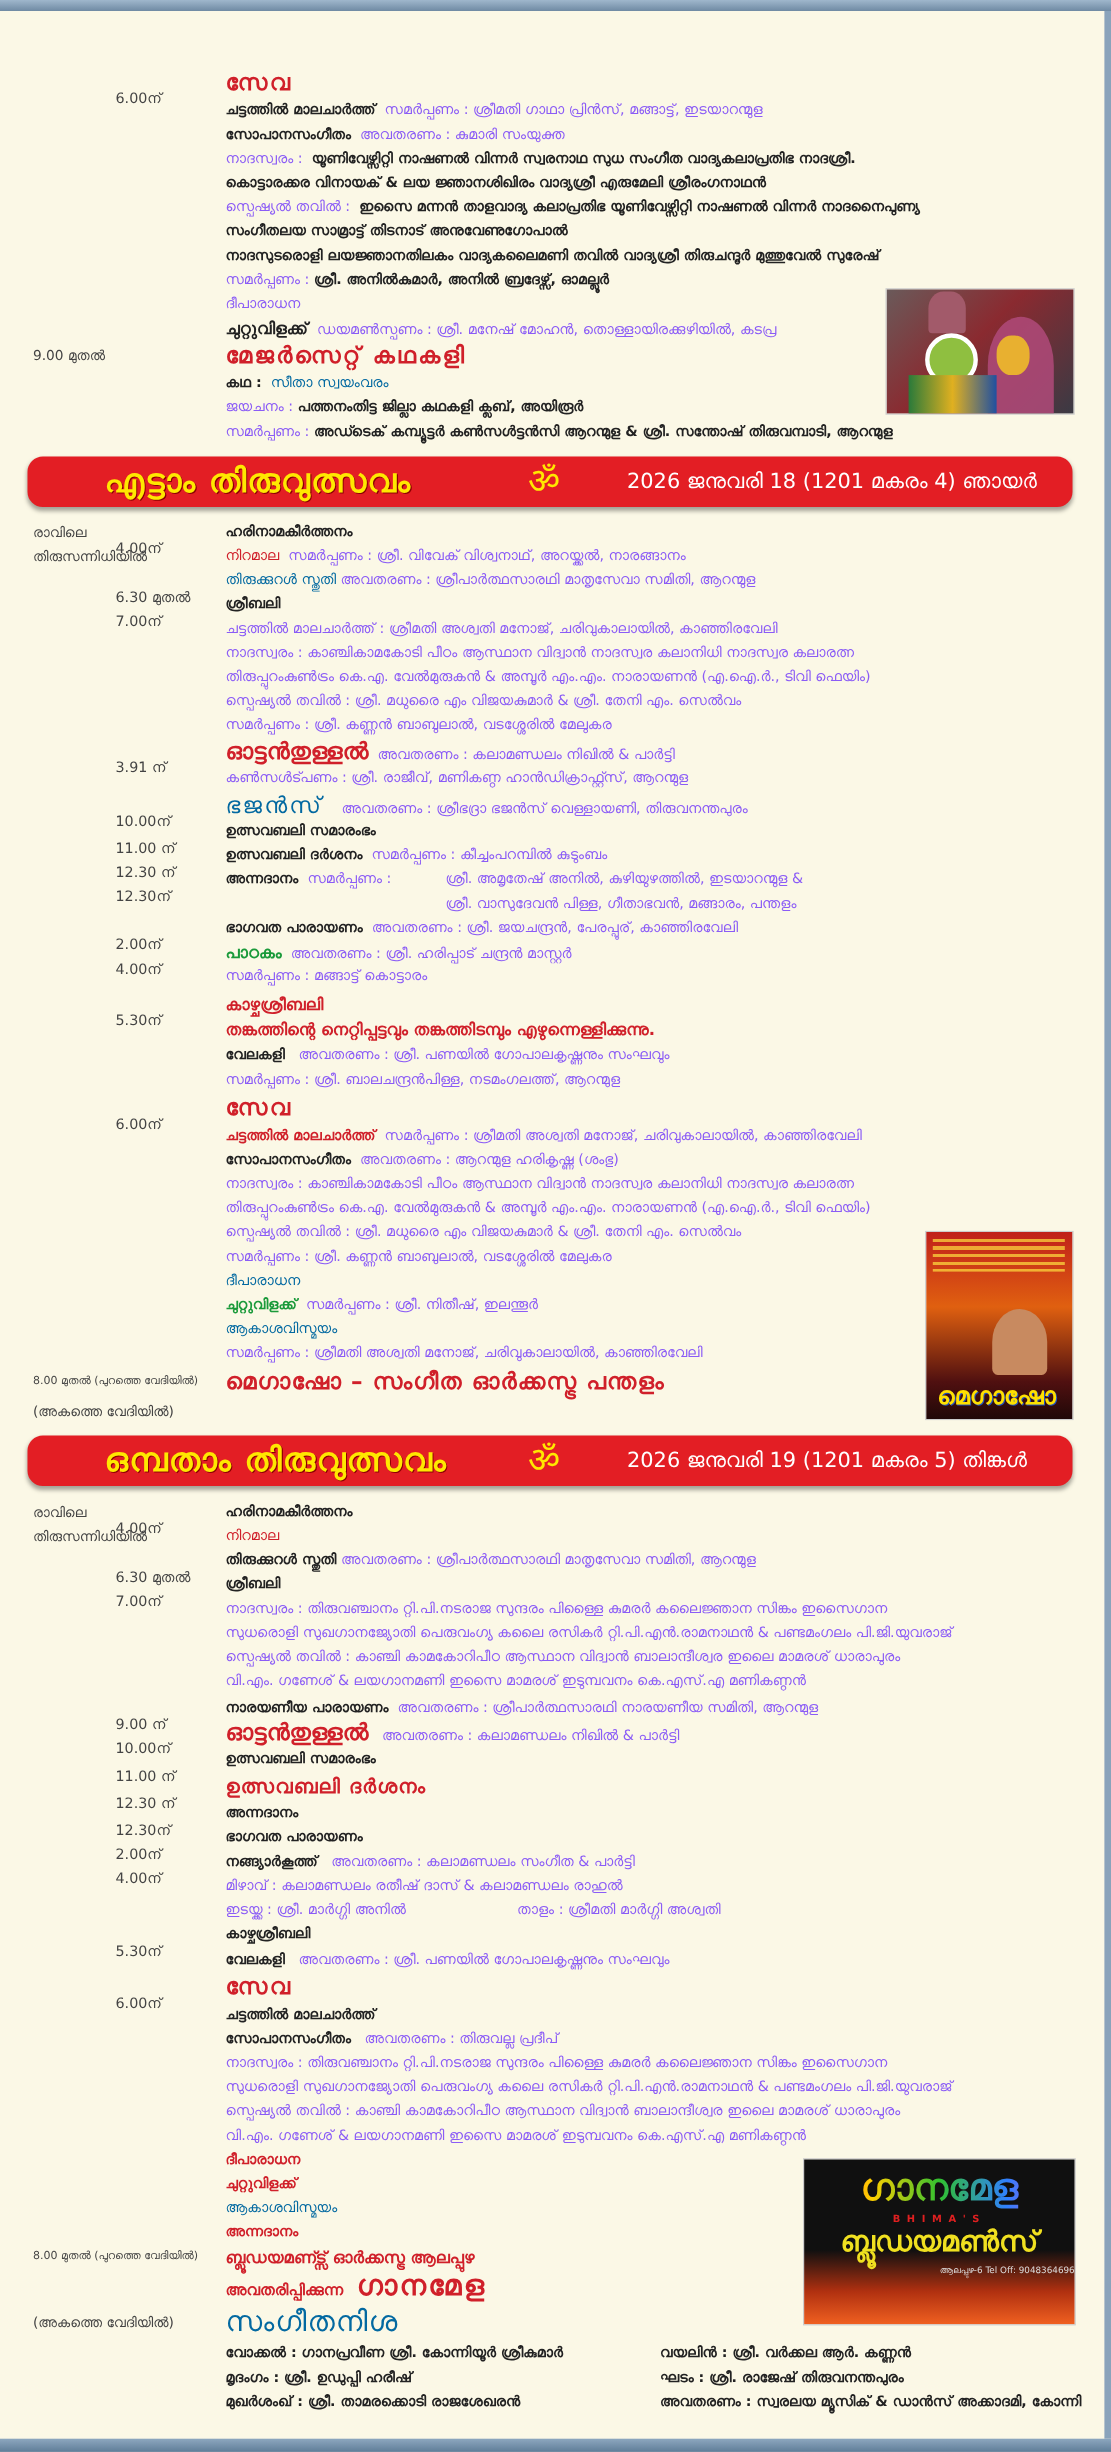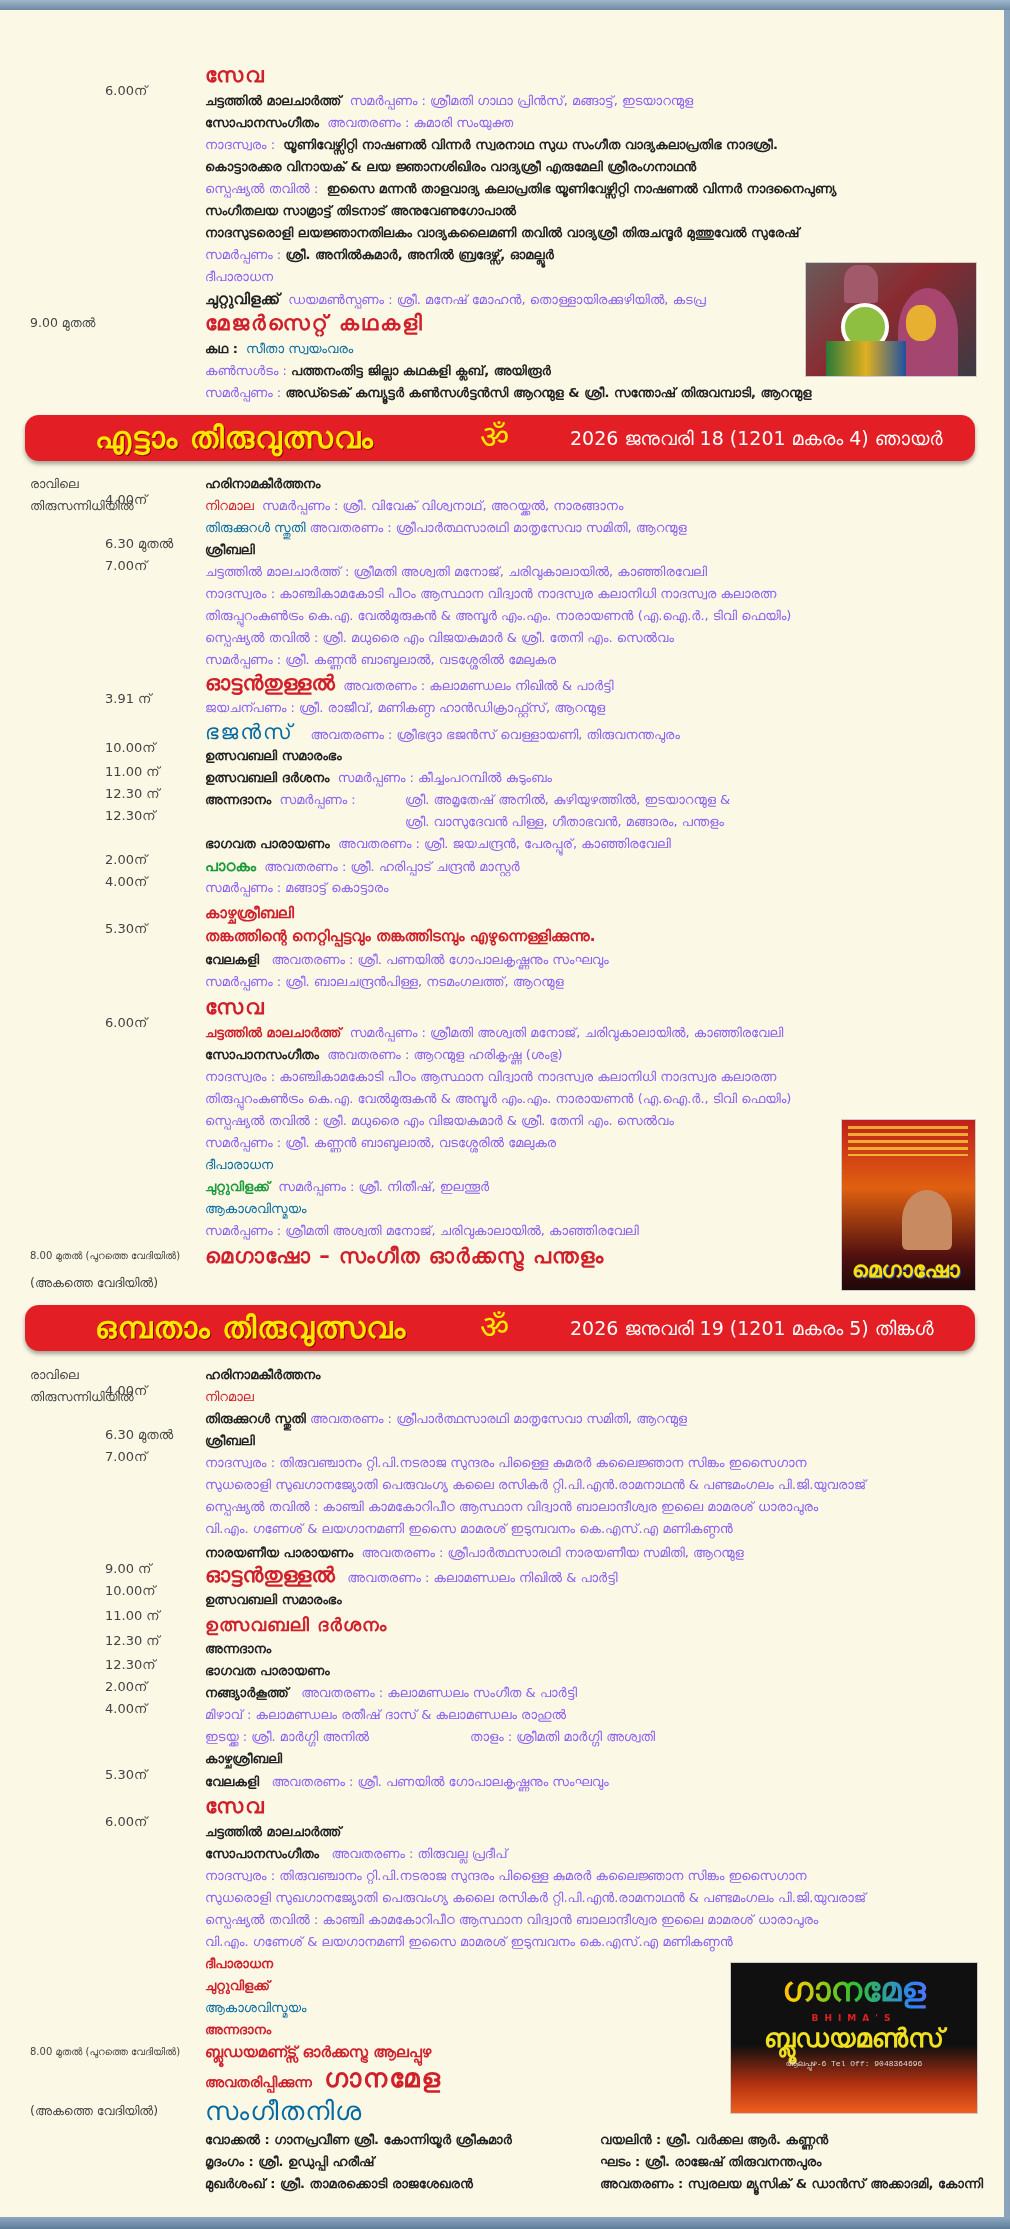--- a/index.html
+++ b/index.html
@@ -34,21 +34,21 @@
   .img.kathakali .veil{position:absolute;left:92px;top:25px;width:60px;height:88px;background:#b04a7a;border-radius:50% 50% 0 0;opacity:.85;}
   .img.kathakali .body{position:absolute;left:20px;top:78px;width:80px;height:35px;background:linear-gradient(90deg,#2a7a3a,#e0b020,#2050a0);}
   .img.megashow{left:841px;top:1119px;width:133px;height:170px;background:linear-gradient(#c0201a,#e06010 40%,#501010 80%,#200808);}
   .img.megashow .t{position:absolute;left:6px;top:6px;width:120px;height:30px;background:repeating-linear-gradient(#ffe040 0 3px,transparent 3px 7px);opacity:.7;}
   .img.megashow .logo{position:absolute;left:10px;bottom:8px;font-size:22px;font-weight:bold;color:#ffe000;text-shadow:1px 1px 0 #2050c0;}
   .img.megashow .man{position:absolute;left:60px;top:70px;width:50px;height:60px;border-radius:50% 50% 10% 10%;background:#c88a60;}
   .img.ganamela{left:730px;top:1962px;width:246px;height:150px;background:linear-gradient(#101010 55%,#b03010 80%,#f06020);}
   .img.ganamela .g1{position:absolute;left:0;width:246px;top:6px;text-align:center;font-size:34px;font-weight:bold;background:linear-gradient(90deg,#ff3030,#ffd000,#30c030,#3080ff,#ff40c0);-webkit-background-clip:text;color:transparent;}
   .img.ganamela .bh{position:absolute;left:0;width:246px;top:50px;text-align:center;font-size:9px;color:#e02020;letter-spacing:6px;font-weight:bold;}
   .img.ganamela .g2{position:absolute;left:0;width:246px;top:60px;text-align:center;font-size:26px;font-weight:bold;color:#f0e020;}
-  .img.ganamela .tel{position:absolute;left:0;width:246px;top:96px;text-align:center;font-size:8px;color:#ddd;font-family:Liberation Mono, monospace;}
+  .img.ganamela .tel{position:absolute;left:0;width:246px;top:96px;text-align:right;font-size:8px;color:#ddd;}
 </style>
 </head>
 <body>
 
 <div class="topbar"></div>
 <div class="rightedge"></div>
 
 <div>
   <div class="row tall" style="top:60px">
     <span class="time">6.00ന്</span>
@@ -85,21 +85,21 @@
       <span class="c"><span class="b" style="font-size:15px">ചുറ്റുവിളക്ക്</span>&nbsp;&nbsp;<span class="n">ഡയമൺസ്പണം : ശ്രീ. മനേഷ് മോഹൻ, തൊള്ളായിരക്കുഴിയിൽ, കടപ്ര</span></span>
     </div>
   <div class="row tall" style="top:308px">
     <span class="lbl">9.00 മുതൽ</span>
     <span class="c red big">മേജർസെറ്റ് കഥകളി</span>
   </div>
   <div class="row" style="top:338px">
       <span class="c"><span class="b">കഥ :</span>&nbsp;&nbsp;<span class="mag">സീതാ സ്വയംവരം</span></span>
     </div>
   <div class="row" style="top:360px">
-      <span class="c"><span class="n">കൺസൾടം :</span>&nbsp;<span class="b">പത്തനംതിട്ട ജില്ലാ കഥകളി ക്ലബ്, അയിരൂർ</span></span>
+      <span class="c"><span class="n">ജയചനം :</span>&nbsp;<span class="b">പത്തനംതിട്ട ജില്ലാ കഥകളി ക്ലബ്, അയിരൂർ</span></span>
     </div>
   <div class="row" style="top:382px">
       <span class="c"><span class="n">സമർപ്പണം :</span>&nbsp;<span class="b">അഡ്ടെക് കമ്പ്യൂട്ടർ കൺസൾട്ടൻസി ആറന്മുള &amp; ശ്രീ. സന്തോഷ് തിരുവമ്പാടി, ആറന്മുള</span></span>
     </div>
   <div class="img kathakali">
     <div class="crown"></div>
       <div class="face1"></div>
       <div class="veil"></div>
       <div class="face2"></div>
       <div class="body"></div>
@@ -143,21 +143,21 @@
       <span class="c n">സ്പെഷ്യൽ തവിൽ : ശ്രീ. മധുരൈ എം വിജയകുമാർ &amp; ശ്രീ. തേനി എം. സെൽവം</span>
     </div>
   <div class="row" style="top:649px">
       <span class="c n">സമർപ്പണം : ശ്രീ. കണ്ണൻ ബാബുലാൽ, വടശ്ശേരിൽ മേലുകര</span>
     </div>
   <div class="row tall" style="top:668px">
       <span class="time">3.91 ന്</span>
       <span class="c"><span class="red big" style="letter-spacing:0">ഓട്ടൻതുള്ളൽ</span>&nbsp;&nbsp;<span class="n">അവതരണം : കലാമണ്ഡലം നിഖിൽ &amp; പാർട്ടി</span></span>
     </div>
   <div class="row" style="top:697px">
-      <span class="c n">ജയചന്പണം : ശ്രീ. രാജീവ്, മണികണ്ഠ ഹാൻഡിക്രാഫ്റ്റ്സ്, ആറന്മുള</span>
+      <span class="c n">കൺസൾട്പണം : ശ്രീ. രാജീവ്, മണികണ്ഠ ഹാൻഡിക്രാഫ്റ്റ്സ്, ആറന്മുള</span>
     </div>
   <div class="row tall" style="top:717px">
       <span class="time">10.00ന്</span>
       <span class="c"><span class="mag big">ഭജൻസ്</span>&nbsp;&nbsp;&nbsp;&nbsp;<span class="n">അവതരണം : ശ്രീഭദ്രാ ഭജൻസ് വെള്ളായണി, തിരുവനന്തപുരം</span></span>
     </div>
   <div class="row" style="top:745px">
       <span class="time">11.00 ന്</span>
       <span class="c b">ഉത്സവബലി സമാരംഭം</span>
     </div>
   <div class="row" style="top:767px">

